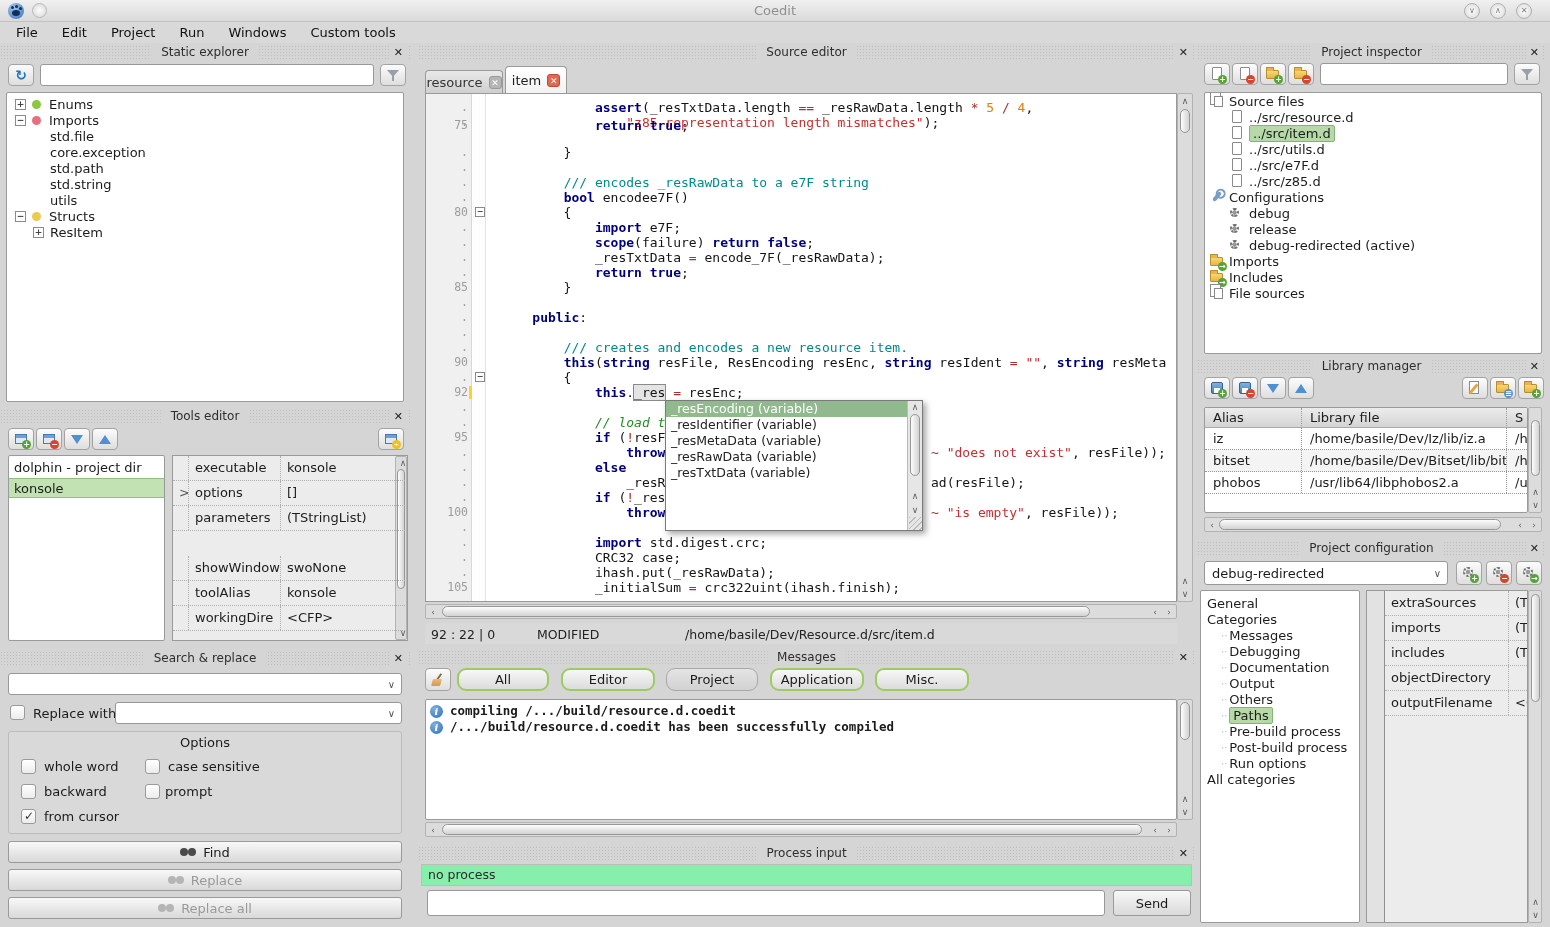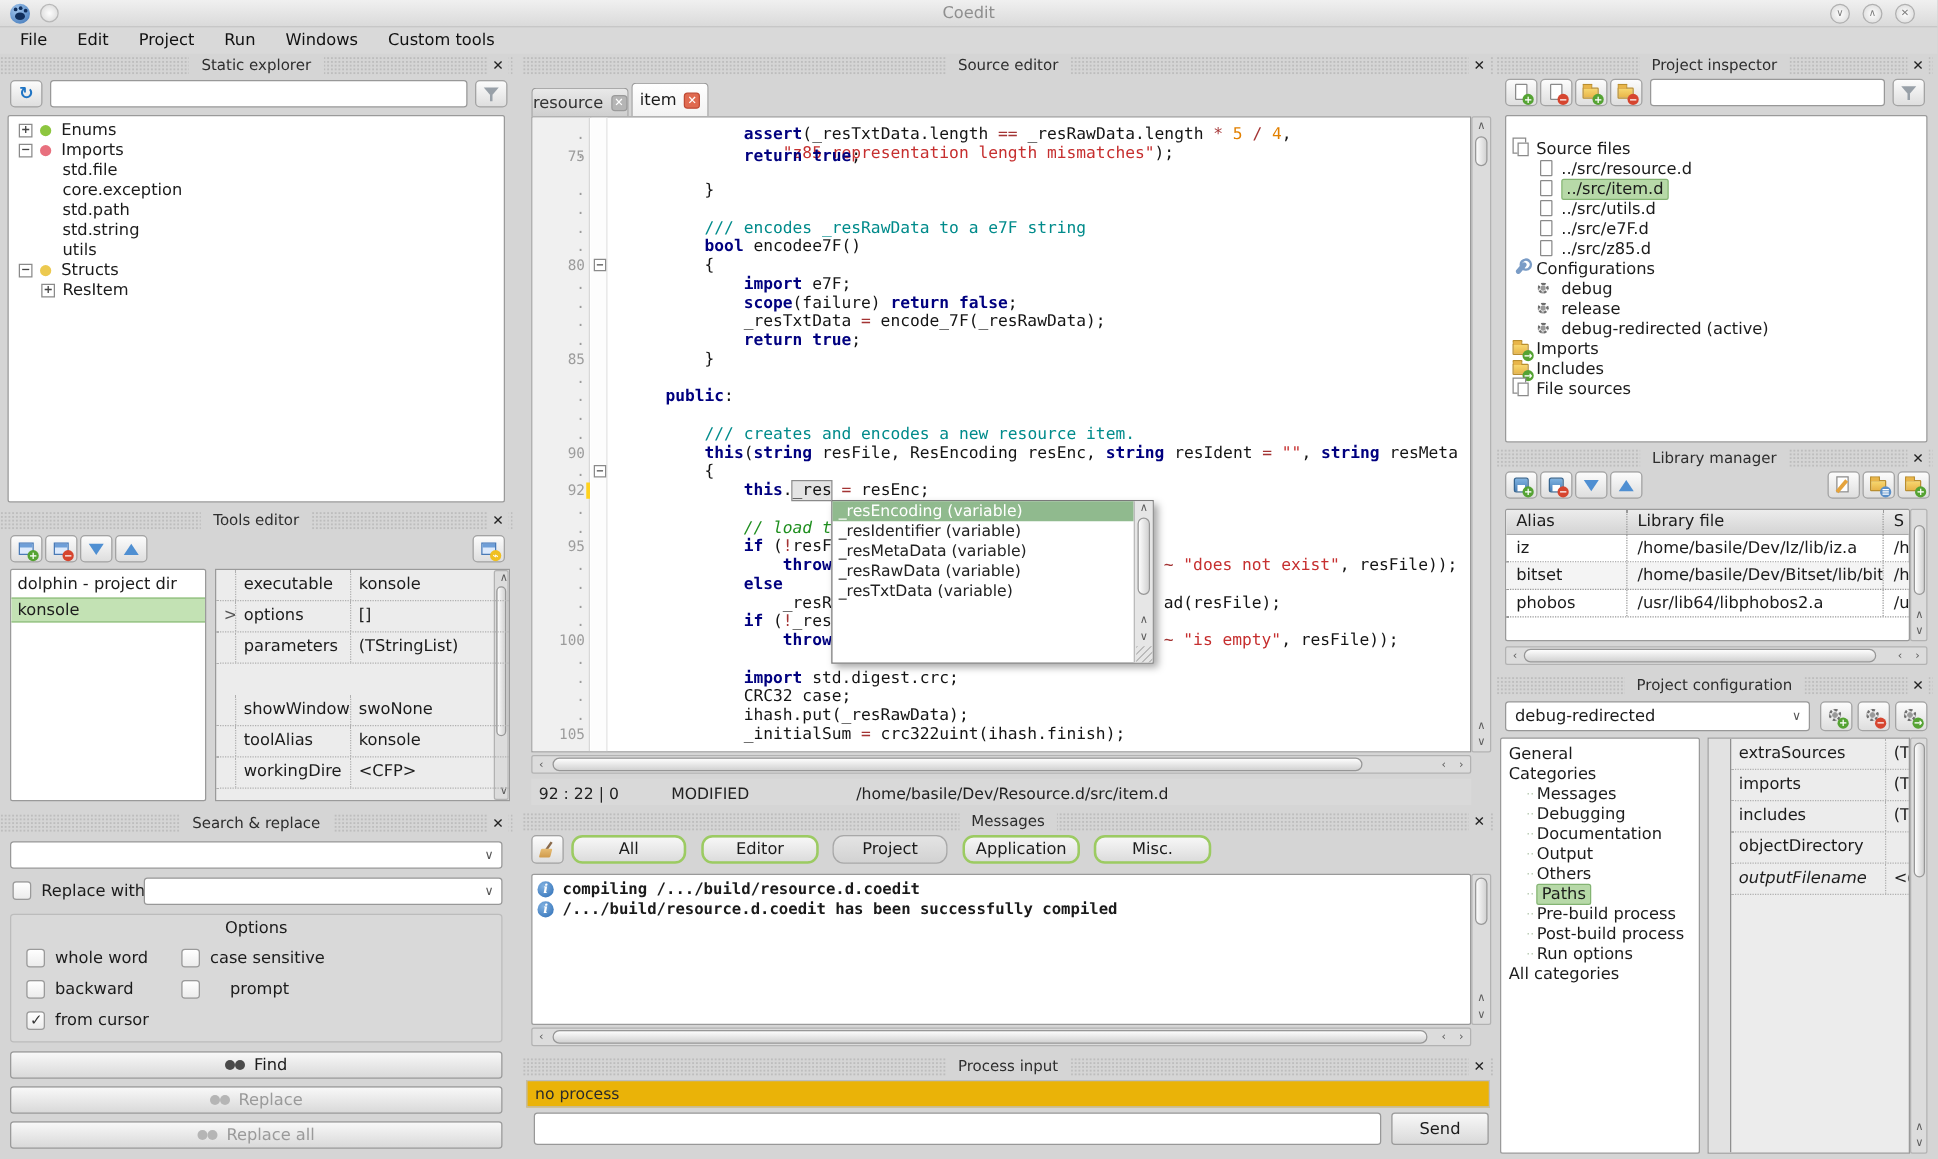--- a/index.html
+++ b/index.html
@@ -304,21 +304,21 @@
             <span>whole word</span>
           </div>
           <div style="position: absolute; left: 136px; top: 27px; display: flex; align-items: center; gap: 8px;">
             <span class="cb"></span>
             <span>case sensitive</span>
           </div>
           <div style="position: absolute; left: 12px; top: 52px; display: flex; align-items: center; gap: 8px;">
             <span class="cb"></span>
             <span>backward</span>
           </div>
-          <div style="position: absolute; left: 136px; top: 52px; display: flex; align-items: center; gap: 24px;">
+          <div style="position: absolute; left: 136px; top: 52px; display: flex; align-items: center; gap: 5px;">
             <span class="cb"></span>
             <span>prompt</span>
           </div>
           <div style="position: absolute; left: 12px; top: 77px; display: flex; align-items: center; gap: 8px;">
             <span class="cb on"></span>
             <span>from cursor</span>
           </div>
         </div>
     </div>
     <div class="pushbtn" style="left:8px;top:190px;width:394px;height:22px">
@@ -561,21 +561,21 @@
       <div class="sbarrow" style="right:14px;top:1px">‹</div>
       <div class="sbarrow" style="right:0;top:1px">›</div>
     </div>
   </div>
 
   <div class="panel" style="left:418px;top:846px;width:777px;height:81px">
     <div class="phd">
       <span class="ttl">Process input</span>
       <span class="px">✕</span>
     </div>
-    <div style="position:absolute;left:3px;top:18px;width:771px;height:22px;background:#eab308;border:1px solid #bdbdbd;font-size:12.5px;line-height:20px;padding-left:6px;color:#2a2a2a">no process</div>
+    <div style="position:absolute;left:3px;top:18px;width:771px;height:22px;background:#86efac;border:1px solid #bdbdbd;font-size:12.5px;line-height:20px;padding-left:6px;color:#2a2a2a">no process</div>
     <input class="field" style="left: 9px; top: 44px; width: 1096px; height: 26px; max-width: 678px;" value="">
     <div class="pushbtn" style="left:695px;top:44px;width:78px;height:26px">
       <span>Send</span>
     </div>
   </div>
 
   <div class="panel" style="left:1197px;top:45px;width:349px;height:312px">
     <div class="phd">
       <span class="ttl">Project inspector</span>
       <span class="px">✕</span>
@@ -601,21 +601,21 @@
     <div class="tbtn" style="left:91px;top:18px">
         <span class="i16">
           <span class="i-folder"></span>
           <span class="badge b-rem">−</span>
         </span>
       </div>
     <input class="field" style="left: 123px; top: 18px; width: 188px;" value="">
     <div class="tbtn" style="left:317px;top:18px">
         <span class="i-funnel"></span>
       </div>
-    <div class="wbox" style="left:7px;top:47px;width:338px;height:262px;padding-top:18px" id="pi-tree">
+    <div class="wbox" style="left:7px;top:47px;width:338px;height:262px;padding-top:0" id="pi-tree">
         <div class="trow">
           <span style="display: inline-block; flex: 0 0 auto; width: 4px;"></span>
           <span class="i16" style="margin-right: 4px;">
             <span class="i-pages"></span>
           </span>
           <span>Source files</span>
         </div>
         <div class="trow">
           <span style="display: inline-block; flex: 0 0 auto; width: 24px;"></span>
           <span class="i16" style="margin-right: 4px;">
@@ -880,21 +880,21 @@
             <div class="pcell" style="flex: 1 1 0%;">(T</div>
           </div>
           <div class="prow" style="left: 18px; top: 50px; height: 25px;">
             <div class="pcell" style="width: 124px; border-right: 1px dotted rgb(176, 176, 176);">includes</div>
             <div class="pcell" style="flex: 1 1 0%;">(T</div>
           </div>
           <div class="prow" style="left: 18px; top: 75px; height: 25px;">
             <div class="pcell" style="width: 124px; border-right: 1px dotted rgb(176, 176, 176);">objectDirectory</div>
             <div class="pcell" style="flex: 1 1 0%;"></div>
           </div>
-          <div class="prow" style="left: 18px; top: 100px; height: 25px; font-style: italic;">
+          <div class="prow" style="left: 18px; top: 100px; height: 25px;">
             <div class="pcell" style="width: 124px; border-right: 1px dotted rgb(176, 176, 176);">outputFilename</div>
             <div class="pcell" style="flex: 1 1 0%;">&lt;C</div>
           </div>
         </div>
     </div>
     <div class="sbv" style="left:331px;top:49px;width:14px;height:333px">
       <div class="thumb" style="left:2px;top:3px;width:9px;height:108px"></div>
       <div class="sbarrow" style="bottom:14px;width:13px">∧</div>
       <div class="sbarrow" style="bottom:1px;width:13px">∨</div>
     </div>

